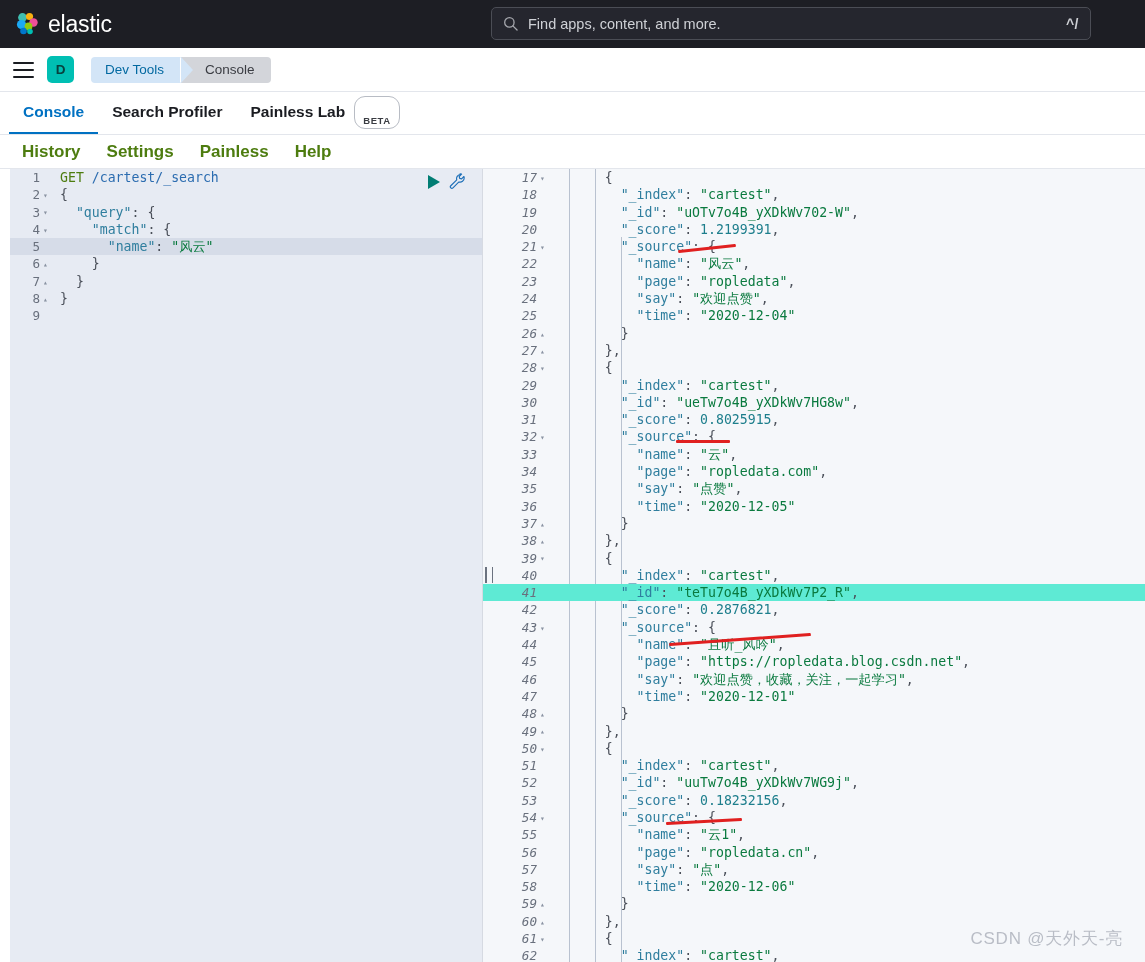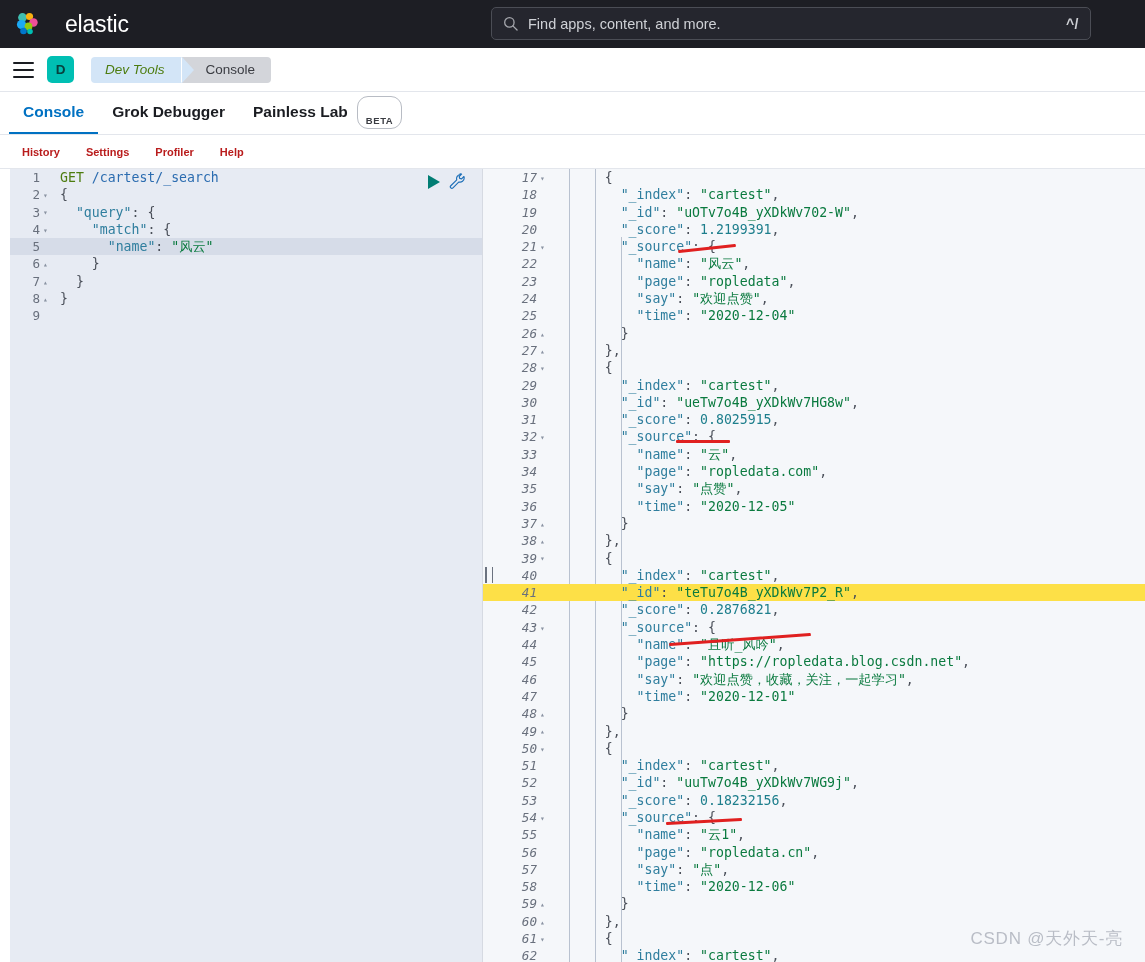--- a/index.html
+++ b/index.html
@@ -13,21 +13,21 @@
 
   
   .topbar {
     height: 48px;
     background: #1d1e24;
     display: flex;
     align-items: center;
     padding: 0 14px;
     position: relative;
   }
-  .brand { display: flex; align-items: center; gap: 25px; justify-content: flex-end; }
+  .brand { display: flex; align-items: center; gap: 8px; justify-content: flex-end; }
   .brand-logo { width: 26px; height: 26px; position: relative; }
   .brand-name {
     color: #ffffff;
     font-size: 23px;
     letter-spacing: -0.2px;
     font-weight: 400;
   }
   .global-search {
     position: absolute;
     left: 491px;
@@ -85,24 +85,23 @@
   .crumbs { display: flex; align-items: center; height: 26px; margin-left: 4px; }
   .crumb {
     height: 26px;
     display: flex; align-items: center;
     font-size: 13.5px;
     position: relative;
     cursor: pointer;
   }
   .crumb-a {
     background: #d3e5f7;
-    color: #4d7c0f;
+    color: #0369a1;
     padding: 0 17px 0 14px;
     border-radius: 4px 0 0 4px;
-    font-style: italic;
   }
   .crumb-a:after {
     content: "";
     position: absolute; right: -12px; top: 0;
     border-top: 13px solid transparent;
     border-bottom: 13px solid transparent;
     border-left: 12px solid #d3e5f7;
     z-index: 2;
   }
   .crumb-b {
@@ -158,23 +157,23 @@
   .submenu {
     height: 34px;
     display: flex;
     align-items: center;
     padding-left: 9px;
     gap: 0px;
     border-bottom: 1px solid #e3e6ec;
     background: #fff;
   }
   .submenu-item {
-    font-size: 11px;
+    font-size: 17px;
     font-weight: bold;
-    color: #b91c1c;
+    color: #4d7c0f;
     padding: 0 13px;
     cursor: pointer;
   }
 
   
   .split {
     position: relative;
     height: 794px;
     display: flex;
     background: #fff;
@@ -190,21 +189,21 @@
   .pane-res {
     flex: 1;
     background: #f5f7fa;
     position: relative;
     overflow: hidden;
   }
 
   .code { position: relative; font-family: "DejaVu Sans Mono", monospace; font-size: 13.2px; }
   .row { display: flex; height: 17.3px; line-height: 17.3px; white-space: pre; }
   .row.hl { background: #d6dce8; }
-  .row.hl2 { background: #fde047; align-items: flex-end; }
+  .row.hl2 { background: #5eead4; align-items: flex-end; }
   .gutter {
     width: 44px;
     flex: 0 0 44px;
     text-align: right;
     color: #69707d;
     padding-right: 3px;
     font-size: 12.6px;
     user-select: none;
   }
   .fold { display: inline-block; width: 11px; text-align: center; color: #8a93a2; font-size: 8px; vertical-align: middle; }
@@ -297,32 +296,32 @@
     <span class="crumb crumb-a">Dev Tools</span>
     <span class="crumb crumb-b">Console</span>
   </span>
 </div>
 
 <div class="apptabs">
   <div class="apptab active">
     <span>Console</span>
   </div>
   <div class="apptab">
-    <span>Grok Debugger</span>
+    <span>Search Profiler</span>
   </div>
   <div class="apptab">
     <span>Painless Lab</span>
     <span class="beta-pill">BETA</span>
   </div>
 </div>
 
 <div class="submenu">
   <span class="submenu-item">History</span>
   <span class="submenu-item">Settings</span>
-  <span class="submenu-item">Profiler</span>
+  <span class="submenu-item">Painless</span>
   <span class="submenu-item">Help</span>
 </div>
 
 <div class="split">
 
   <div class="pane-req">
     <div class="code" id="req-code">
         <div class="row"><span class="gutter">1<span class="fold"></span></span><span class="txt"><span class="m">GET</span> <span class="u">/cartest/_search</span></span></div>
         <div class="row"><span class="gutter">2<span class="fold">▾</span></span><span class="txt"><span class="p">{</span></span></div>
         <div class="row"><span class="gutter">3<span class="fold">▾</span></span><span class="txt"><span class="p"> </span><span class="p"> </span><span class="k">"query"</span><span class="p">:</span><span class="p"> </span><span class="p">{</span></span></div>

